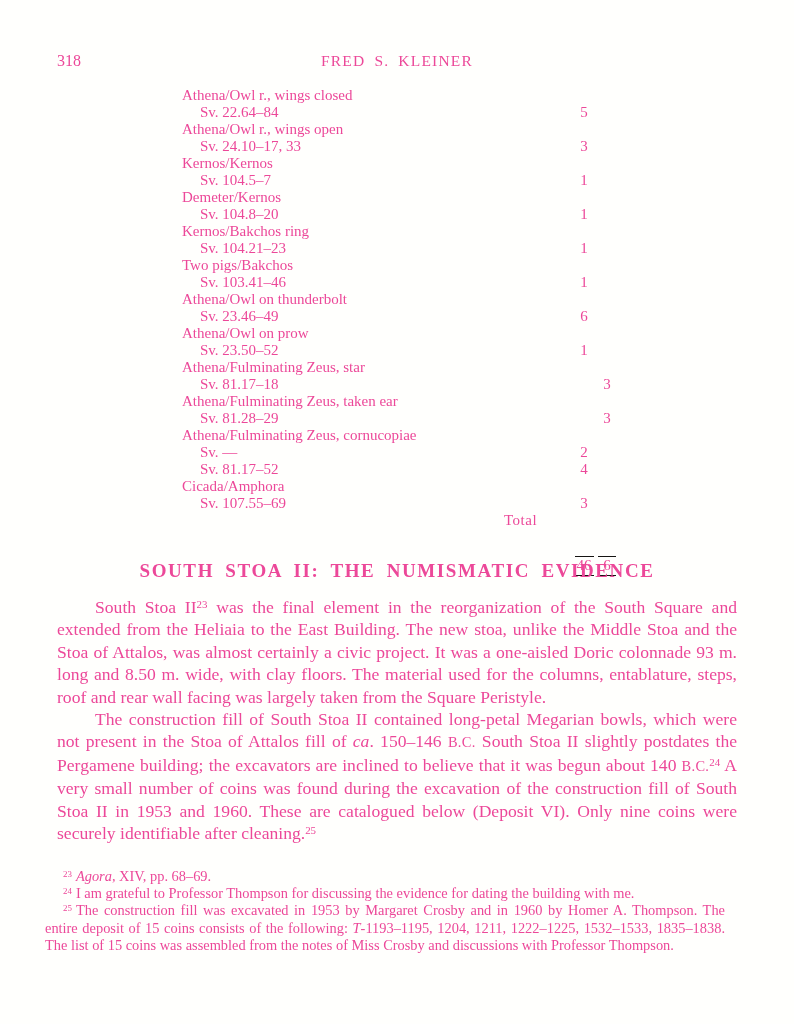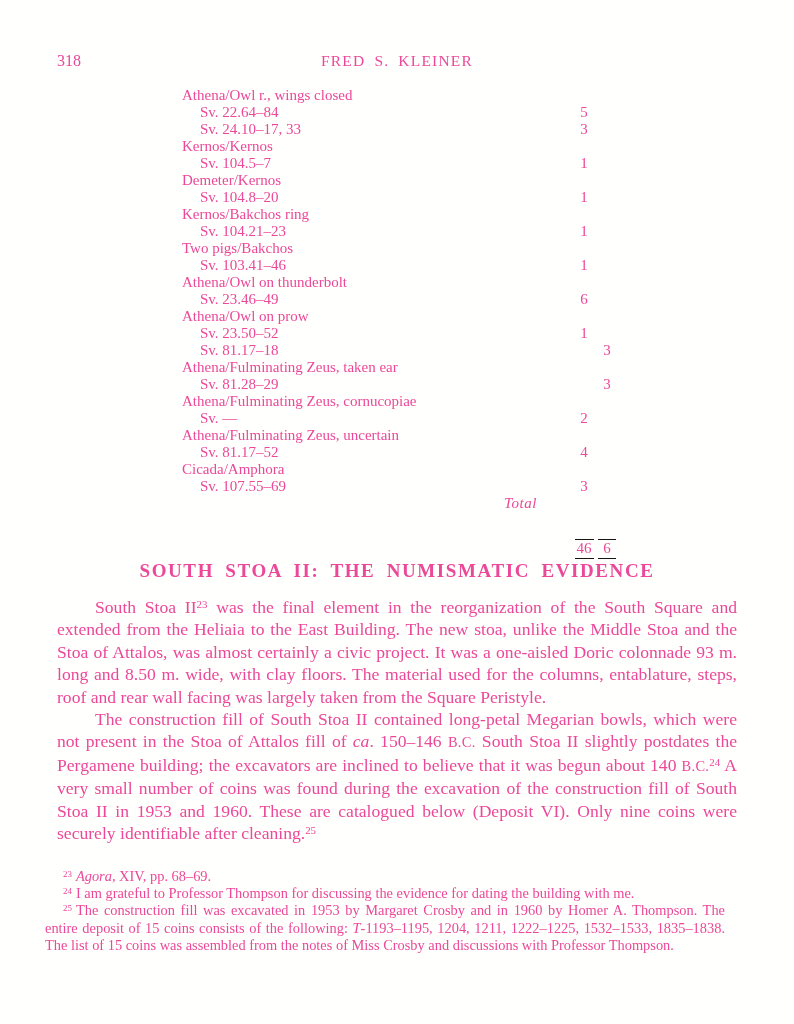--- a/index.html
+++ b/index.html
@@ -24,21 +24,21 @@
 
   
   .coin-table { position: absolute; top: 87px; left: 182px; width: 470px; font-size: 15px; line-height: 17px; }
   .coin-row { position: relative; }
   .coin-type { white-space: nowrap; }
   .sv-line { position: relative; padding-left: 18px; white-space: nowrap; }
   .num { position: absolute; top: 0; width: 36px; text-align: center; }
   .num.c1 { left: 384px; }
   .num.c2 { left: 407px; }
   .total-row { position: relative; height: 24px; }
-  .total-label { position: absolute; left: 322px; top: 0; font-style: italic; letter-spacing: 0.5px; }
+  .total-label { position: absolute; left: 322px; top: 0; letter-spacing: 0.5px; }
   .sum { border-top: 1.5px solid #151412; border-bottom: 1.5px solid #151412; padding: 0 2px 1px 2px; }
   .total-row .num { top: 1px; margin-top: 43px; }
   .total-row .num .sum { display: inline-block; min-width: 14px; }
 
   
   .section-heading {
     position: absolute; top: 560px; left: 57px; width: 680px; margin: 0;
     font-size: 19px; font-weight: bold; text-align: center;
     letter-spacing: 1.6px; word-spacing: 5px; white-space: nowrap;
   }
@@ -65,20 +65,21 @@
     <span class="running-head-title">FRED S. KLEINER</span>
   </div>
 
   <div class="coin-table">
     <div>
         <div class="coin-row">
           <div class="coin-type">Athena/Owl r., wings closed</div>
           <div class="sv-line"><span class="sv">Sv. 22.64–84</span><span class="num c1">5</span></div>
         </div>
         <div class="coin-row">
+          <div class="coin-type">Athena/Owl r., wings open</div>
           <div class="sv-line"><span class="sv">Sv. 24.10–17, 33</span><span class="num c1">3</span></div>
         </div>
         <div class="coin-row">
           <div class="coin-type">Kernos/Kernos</div>
           <div class="sv-line"><span class="sv">Sv. 104.5–7</span><span class="num c1">1</span></div>
         </div>
         <div class="coin-row">
           <div class="coin-type">Demeter/Kernos</div>
           <div class="sv-line"><span class="sv">Sv. 104.8–20</span><span class="num c1">1</span></div>
         </div>
@@ -92,32 +93,32 @@
         </div>
         <div class="coin-row">
           <div class="coin-type">Athena/Owl on thunderbolt</div>
           <div class="sv-line"><span class="sv">Sv. 23.46–49</span><span class="num c1">6</span></div>
         </div>
         <div class="coin-row">
           <div class="coin-type">Athena/Owl on prow</div>
           <div class="sv-line"><span class="sv">Sv. 23.50–52</span><span class="num c1">1</span></div>
         </div>
         <div class="coin-row">
+          <div class="coin-type">Athena/Fulminating Zeus, star</div>
           <div class="sv-line"><span class="sv">Sv. 81.17–18</span><span class="num c2">3</span></div>
         </div>
         <div class="coin-row">
           <div class="coin-type">Athena/Fulminating Zeus, taken ear</div>
           <div class="sv-line"><span class="sv">Sv. 81.28–29</span><span class="num c2">3</span></div>
         </div>
         <div class="coin-row">
           <div class="coin-type">Athena/Fulminating Zeus, cornucopiae</div>
           <div class="sv-line"><span class="sv">Sv. —</span><span class="num c1">2</span></div>
         </div>
         <div class="coin-row">
-          <div class="coin-type">Athena/Fulminating Zeus, uncertain</div>
           <div class="sv-line"><span class="sv">Sv. 81.17–52</span><span class="num c1">4</span></div>
         </div>
         <div class="coin-row">
           <div class="coin-type">Cicada/Amphora</div>
           <div class="sv-line"><span class="sv">Sv. 107.55–69</span><span class="num c1">3</span></div>
         </div>
       </div>
     <div class="total-row">
       <span class="total-label">Total</span>
       <span class="num c1"><span class="sum">46</span></span>

